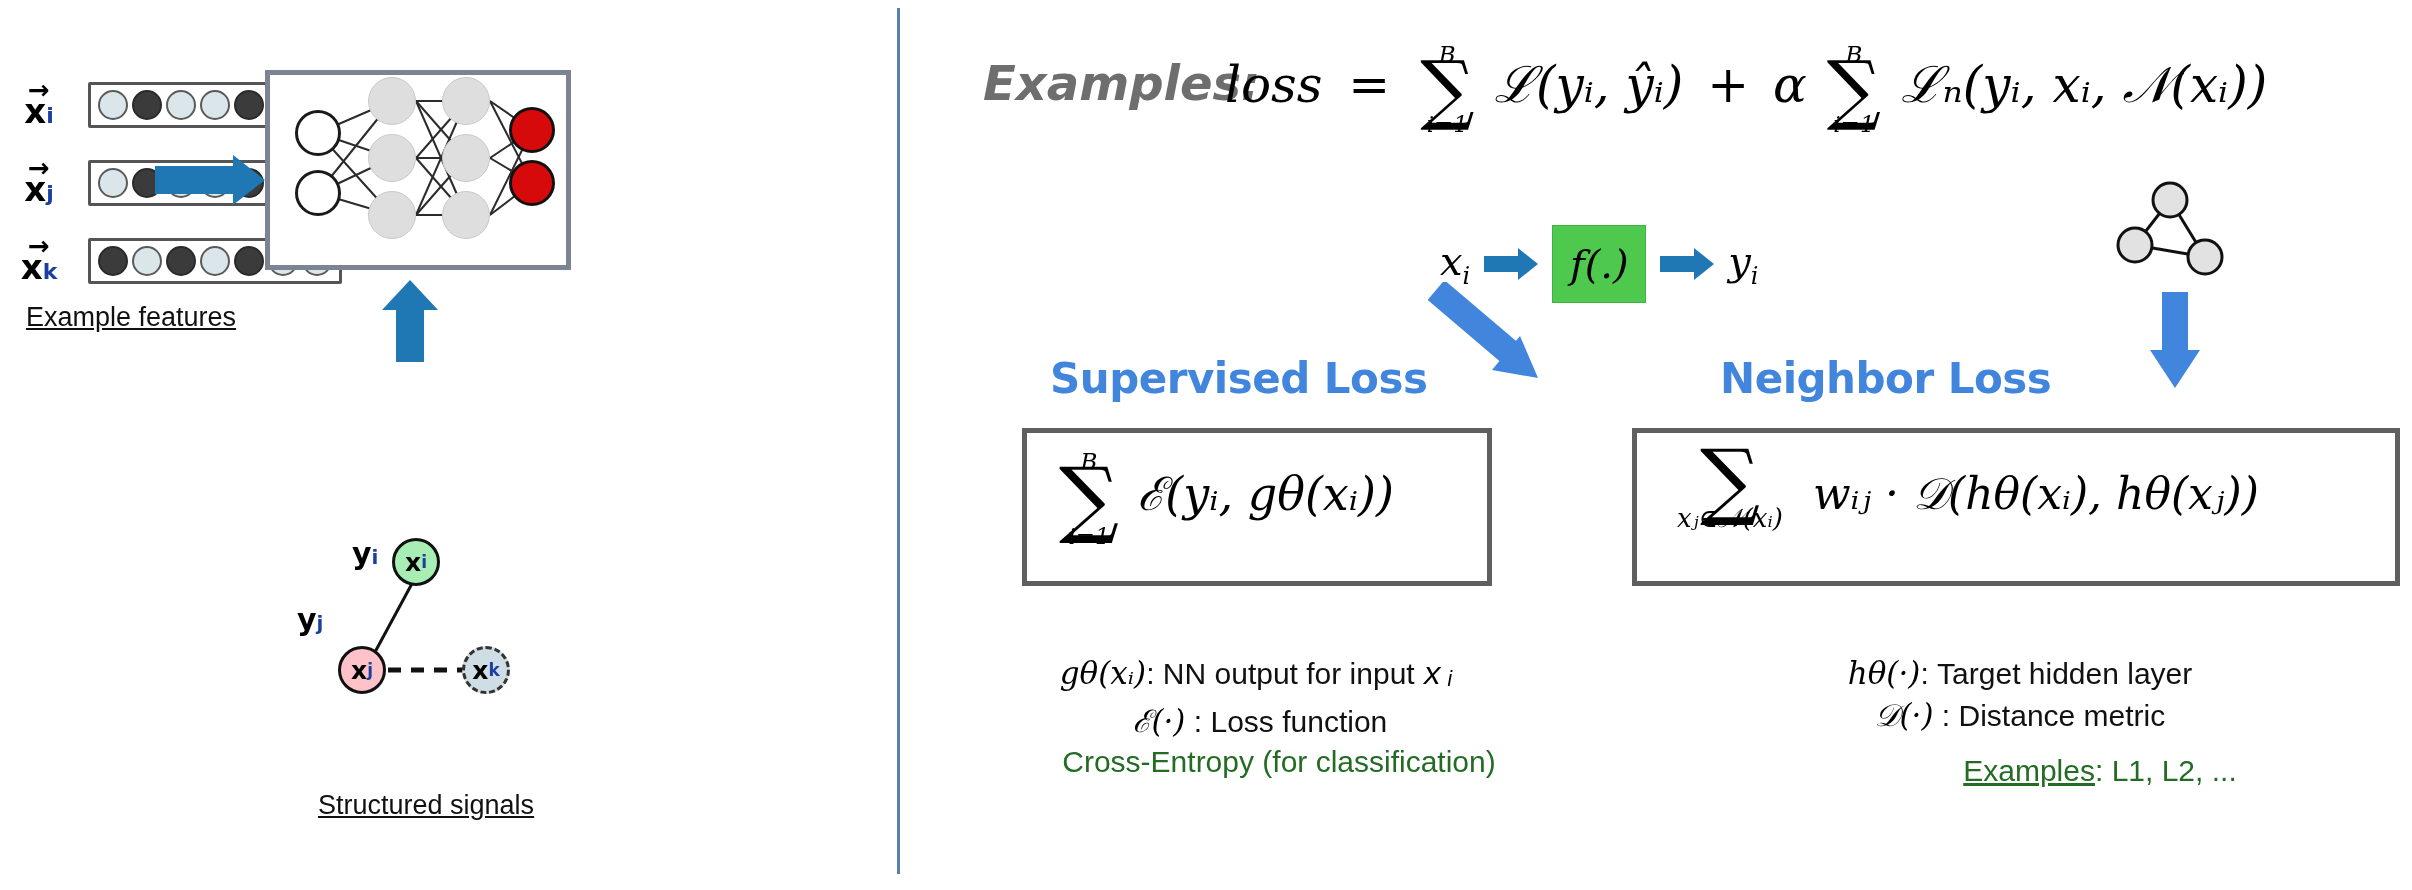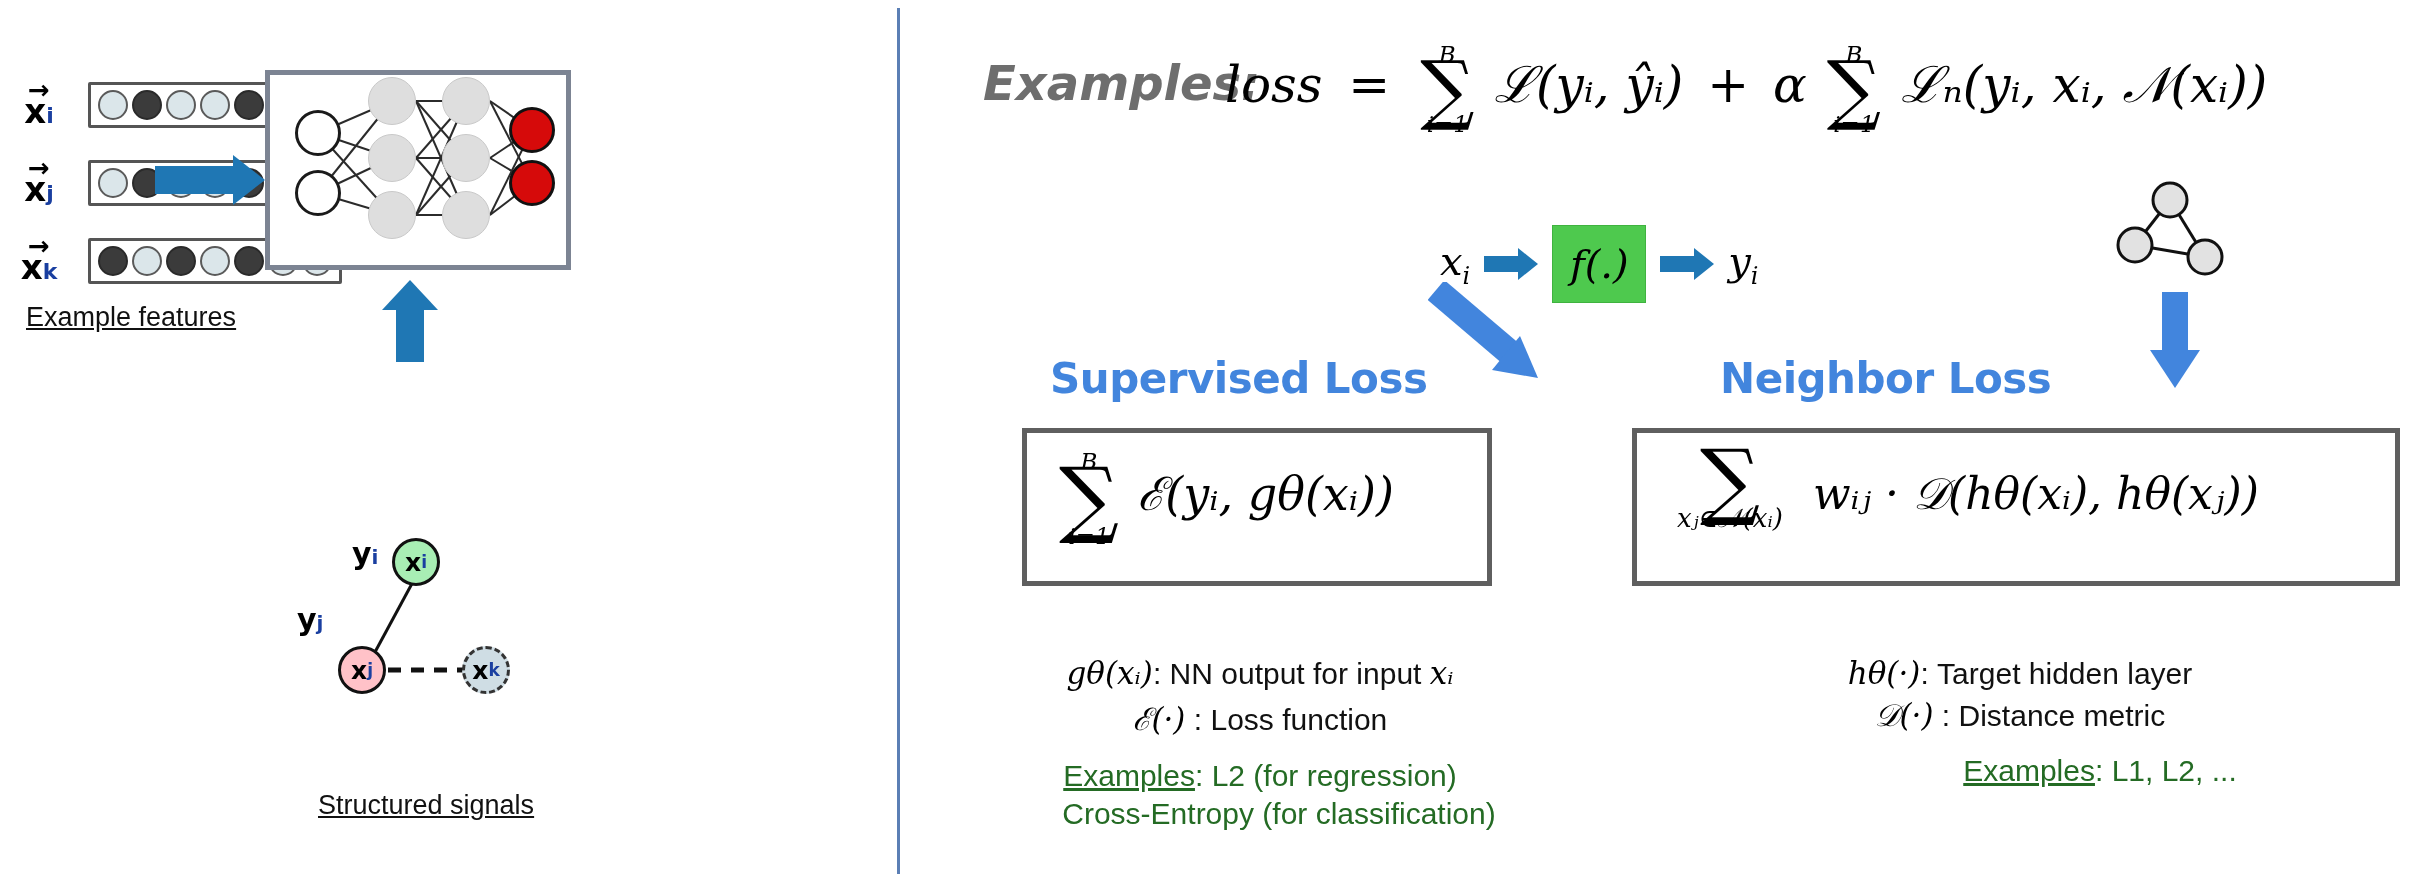--- a/index.html
+++ b/index.html
@@ -266,28 +266,25 @@
       <span class="bigsum" style="font-size:84px;">∑</span>
       <span class="lim">i=1</span>
     </span>
     <span>ℰ(yᵢ, gθ(xᵢ))</span>
   </div>
 </div>
 
 <div class="abs" style="left:1020px;top:655px;width:480px;text-align:center;">
   <div class="legend">
     <span class="eq" style="font-size:31px;">gθ(xᵢ)</span><span>:</span>
-    <span>NN output for input </span><span class="eq" style="font-size:31px;">xᵢ</span>
+    <span>NN output for input </span><span class="eq" style="font-size:31px;font-family:Liberation Mono, monospace;">xᵢ</span>
   </div>
   <div class="legend" style="margin-top:6px;">
     <span class="eq" style="font-size:31px;">ℰ(·)</span><span> :</span>
     <span>Loss function</span>
-  </div>
-  <div class="legend" style="margin-top:20px;">
-    <span class="exu">Examples</span><span class="grn">: L2 (for regression)</span>
   </div>
   <div class="legend" style="margin-top:4px;margin-left:38px;">
     <span class="grn">Cross-Entropy (for classification)</span>
   </div>
 </div>
 
 <div class="abs section-title" style="left:1700px;top:354px;">Neighbor Loss</div>
 
 <div class="abs loss-box" style="left:1632px;top:428px;width:768px;height:158px;">
   <div class="eq" style="position:absolute;left:36px;top:22px;font-size:44px;white-space:nowrap;display:flex;align-items:center;">

